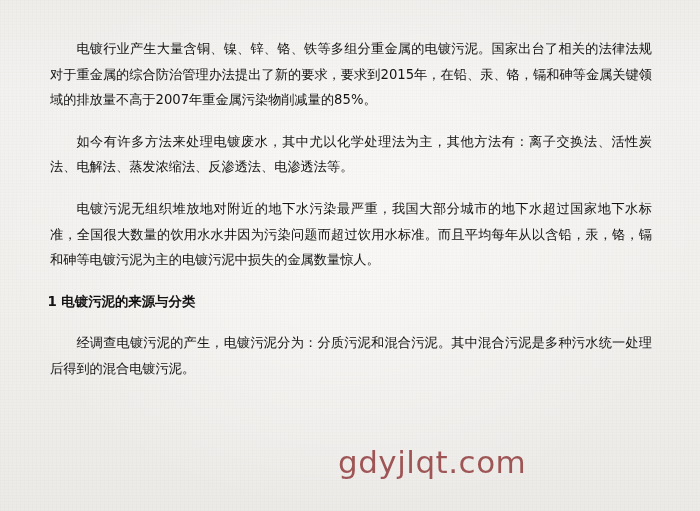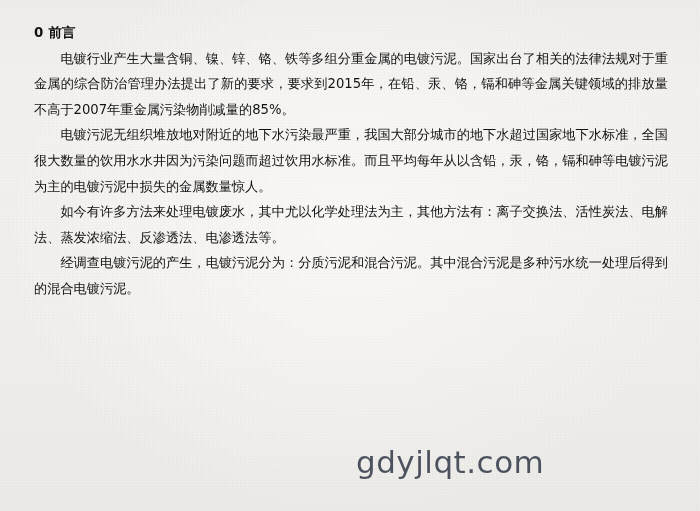--- a/index.html
+++ b/index.html
@@ -45,51 +45,51 @@
   }
   .heading {
     font-weight: bold;
     font-size: 13.4px;
     letter-spacing: 0.2px;
     margin: 0;
     padding: 0;
     text-indent: 0;
   }
   .para {
-    margin: 0;
+    margin: 16px;
     padding: 0;
     text-indent: 2em;
   }
   .sub-heading {
     font-weight: bold;
     font-size: 13.4px;
     margin: 0;
     padding: 0;
     text-indent: 1em;
   }
   .watermark {
     position: absolute;
-    left: 356px;
+    left: 338px;
     top: 444px;
     font-family: "DejaVu Sans", sans-serif;
     font-size: 31px;
     letter-spacing: 0.5px;
-    color: #0f172a;
+    color: #7f1d1d;
     opacity: 0.72;
     font-weight: 500;
     white-space: nowrap;
     text-shadow: 0 0 1px rgba(255,255,255,0.6);
   }
 </style>
 </head>
 <body>
 
 <div class="page"></div>
 
 <div class="content">
-  <p class="heading">0 前言</p>
   <p class="para">电镀行业产生大量含铜、镍、锌、铬、铁等多组分重金属的电镀污泥。国家出台了相关的法律法规对于重金属的综合防治管理办法提出了新的要求，要求到2015年，在铅、汞、铬，镉和砷等金属关键领域的排放量不高于2007年重金属污染物削减量的85%。</p>
+  <p class="para">如今有许多方法来处理电镀废水，其中尤以化学处理法为主，其他方法有：离子交换法、活性炭法、电解法、蒸发浓缩法、反渗透法、电渗透法等。</p>
   <p class="para">电镀污泥无组织堆放地对附近的地下水污染最严重，我国大部分城市的地下水超过国家地下水标准，全国很大数量的饮用水水井因为污染问题而超过饮用水标准。而且平均每年从以含铅，汞，铬，镉和砷等电镀污泥为主的电镀污泥中损失的金属数量惊人。</p>
-  <p class="para">如今有许多方法来处理电镀废水，其中尤以化学处理法为主，其他方法有：离子交换法、活性炭法、电解法、蒸发浓缩法、反渗透法、电渗透法等。</p>
+  <p class="sub-heading">1 电镀污泥的来源与分类</p>
   <p class="para">经调查电镀污泥的产生，电镀污泥分为：分质污泥和混合污泥。其中混合污泥是多种污水统一处理后得到的混合电镀污泥。</p>
 </div>
 
 <div class="watermark">gdyjlqt.com</div>
 
 </body></html>

